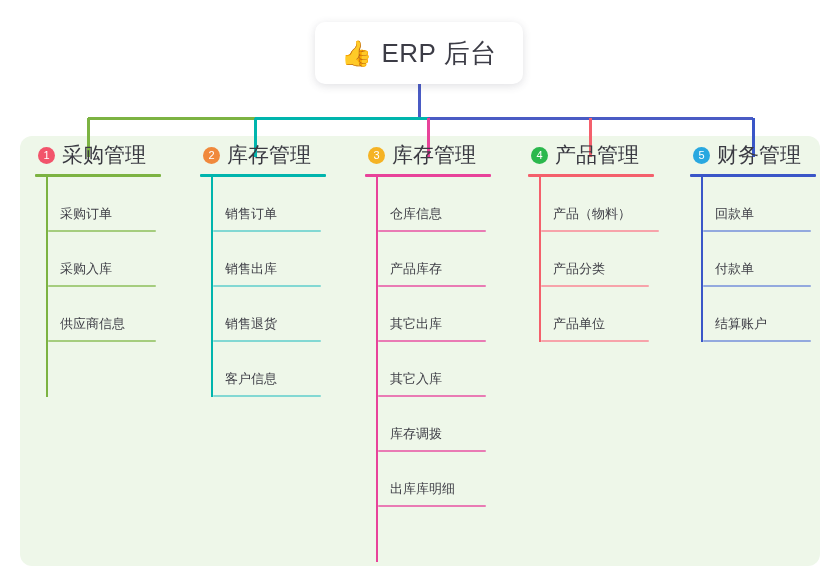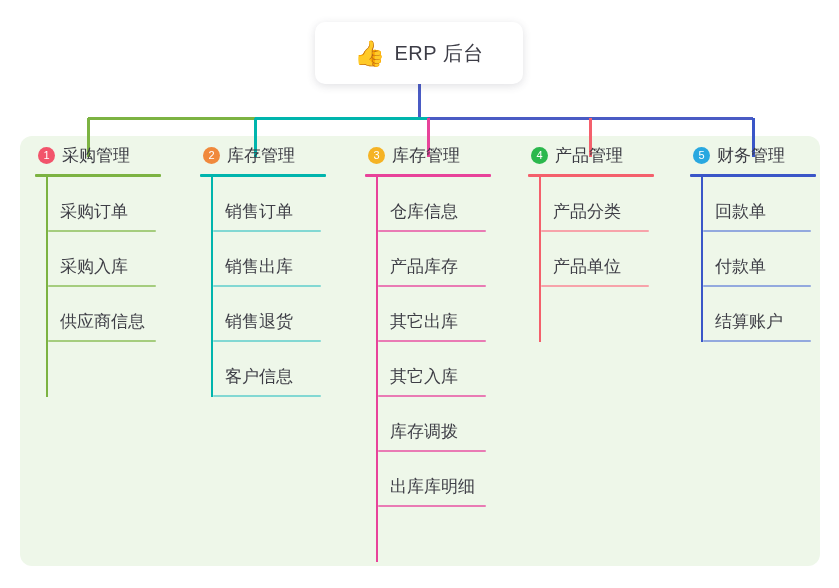--- a/index.html
+++ b/index.html
@@ -37,21 +37,21 @@
     align-items: center;
     justify-content: center;
     gap: 9px;
     z-index: 6;
   }
   .root-emoji {
     font-size: 25px;
     line-height: 1;
   }
   .root-label {
-    font-size: 20px;
+    font-size: 26px;
     color: #3c3c46;
     letter-spacing: 0.5px;
     white-space: nowrap;
   }
 
   
   #connectors {
     position: absolute;
     left: 0; top: 0;
     width: 839px;
@@ -105,21 +105,21 @@
     height: 17px;
     border-radius: 50%;
     color: #ffffff;
     font-size: 11px;
     line-height: 17px;
     text-align: center;
     flex: 0 0 auto;
     font-family: "Liberation Sans", sans-serif;
   }
   .col-title {
-    font-size: 17px;
+    font-size: 21px;
     color: #3a3a42;
     white-space: nowrap;
   }
   .col-title-rule {
     height: 3px;
     width: 126px;
     margin-left: 0px;
     border-radius: 1px;
   }
 
@@ -139,21 +139,21 @@
     position: relative;
     height: 55px;
     box-sizing: border-box;
     margin-left: 2px;
     width: 108px;
   }
   .item-label {
     position: absolute;
     left: 12px;
     bottom: 9px;
-    font-size: 17px;
+    font-size: 13px;
     color: #3e3e46;
     white-space: nowrap;
   }
   .item-rule {
     position: absolute;
     left: 0;
     bottom: 0;
     height: 2px;
     width: 100%;
     border-radius: 1px;
@@ -274,20 +274,24 @@
     </div>
 
     <div class="column col-3">
       <div class="col-title-row">
         <span class="badge" style="background: rgb(43, 184, 77);">4</span>
         <span class="col-title">产品管理</span>
       </div>
       <div class="col-title-rule" style="background: rgb(244, 96, 108);"></div>
       <div class="col-body">
         <div class="spine" style="background: rgb(244, 96, 108); height: 165px;"></div>
+      <div class="item item-wide">
+            <span class="item-label">产品（物料）</span>
+            <div class="item-rule" style="background: rgb(247, 163, 170);"></div>
+          </div>
           <div class="item">
             <span class="item-label">产品分类</span>
             <div class="item-rule" style="background: rgb(247, 163, 170);"></div>
           </div>
           <div class="item">
             <span class="item-label">产品单位</span>
             <div class="item-rule" style="background: rgb(247, 163, 170);"></div>
           </div>
         </div>
     </div>

